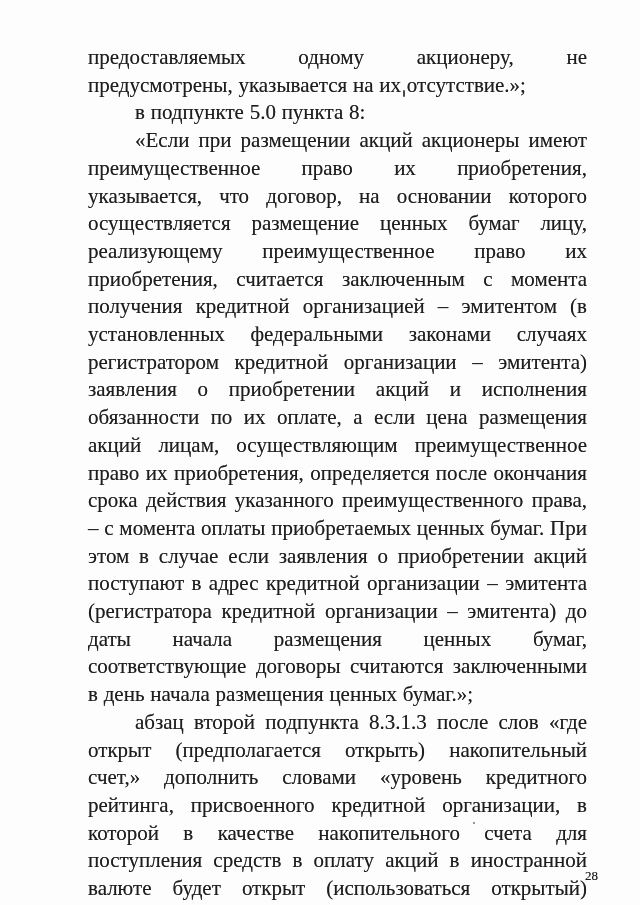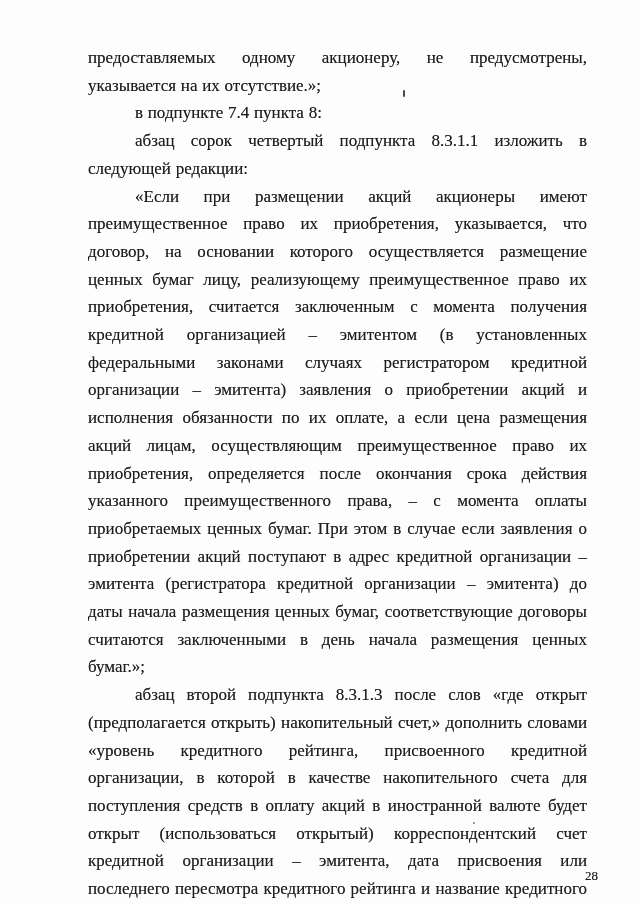--- a/index.html
+++ b/index.html
@@ -17,21 +17,21 @@
     color: #1e1e1e;
   }
   .text-block {
     position: absolute;
     left: 88px;
     top: 44px;
     width: 499px;
   }
   .para {
     margin: 0;
-    font-size: 17px;
+    font-size: 21px;
     line-height: 27.7px;
     text-align: justify;
     text-indent: 47px;
     word-spacing: 0.5px;
     text-shadow: 0 0 0.4px rgba(20,20,20,0.55);
   }
   .para.noindent {
     text-indent: 0;
   }
   .page-number {
@@ -62,21 +62,20 @@
 </style>
 </head>
 <body>
 
 <div class="page">
   <span class="scan-artifact-tick"></span>
   <span class="scan-artifact-dot"></span>
 
   <div class="text-block">
     <p class="para noindent">предоставляемых одному акционеру, не предусмотрены, указывается на их отсутствие.»;</p>
-    <p class="para">в подпункте 7.4 пункта 8:</p>
-    <p class="para">абзац сорок четвертый подпункта 8.3.1.1 изложить в следующей редакции:</p>
+    <p class="para">в подпункте 5.0 пункта 8:</p>
     <p class="para">«Если при размещении акций акционеры имеют преимущественное право их приобретения, указывается, что договор, на основании которого осуществляется размещение ценных бумаг лицу, реализующему преимущественное право их приобретения, считается заключенным с момента получения кредитной организацией – эмитентом (в установленных федеральными законами случаях регистратором кредитной организации – эмитента) заявления о приобретении акций и исполнения обязанности по их оплате, а если цена размещения акций лицам, осуществляющим преимущественное право их приобретения, определяется после окончания срока действия указанного преимущественного права, – с момента оплаты приобретаемых ценных бумаг. При этом в случае если заявления о приобретении акций поступают в адрес кредитной организации – эмитента (регистратора кредитной организации – эмитента) до даты начала размещения ценных бумаг, соответствующие договоры считаются заключенными в день начала размещения ценных бумаг.»;</p>
     <p class="para">абзац второй подпункта 8.3.1.3 после слов «где открыт (предполагается открыть) накопительный счет,» дополнить словами «уровень кредитного рейтинга, присвоенного кредитной организации, в которой в качестве накопительного счета для поступления средств в оплату акций в иностранной валюте будет открыт (использоваться открытый) корреспондентский счет кредитной организации – эмитента, дата присвоения или последнего пересмотра кредитного рейтинга и название кредитного рейтингового агентства (иностранного кредитного рейтингового агентства), присвоившего указанный рейтинг,»;</p>
     <p class="para">подпункт 9.4 пункта 9 дополнить абзацем следующего содержания:</p>
   </div>
 
   <div class="page-number">28</div>
 </div>
 
 </body></html>

